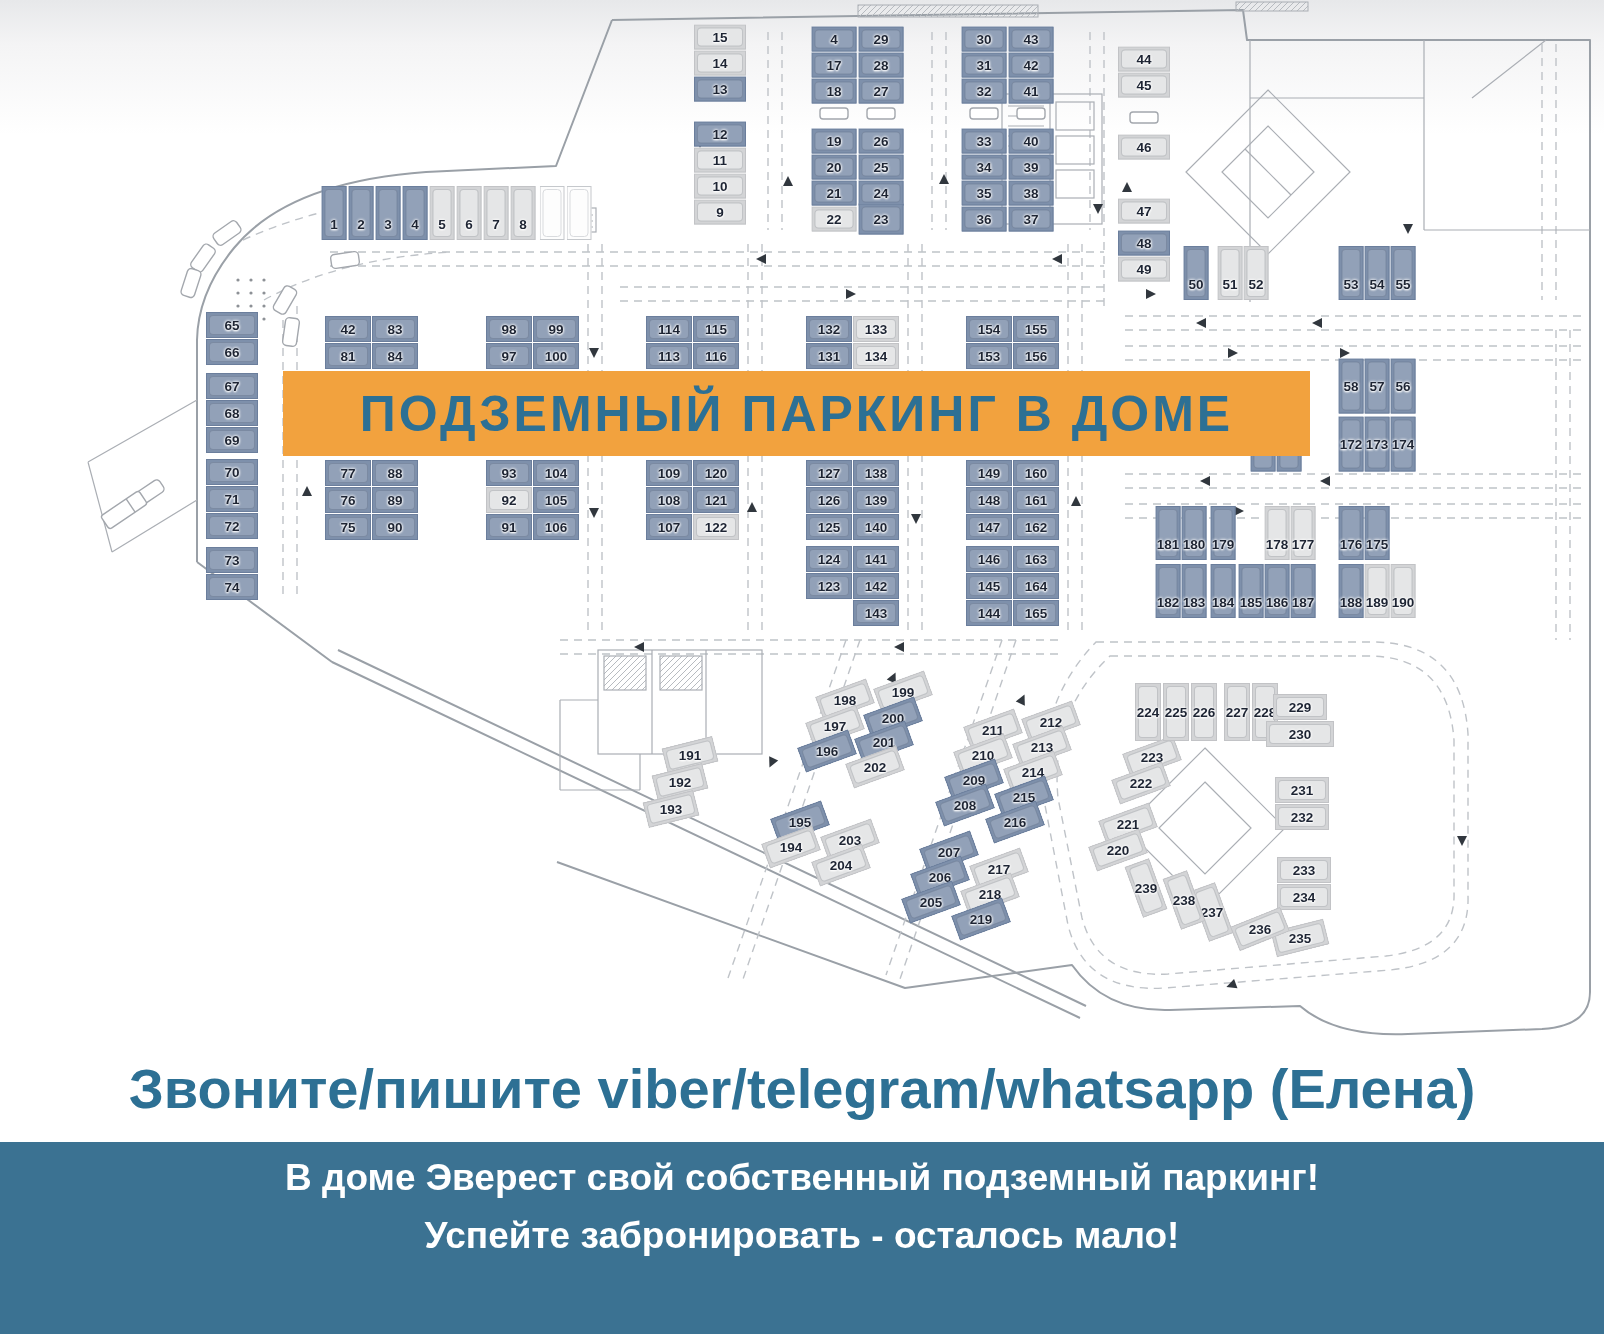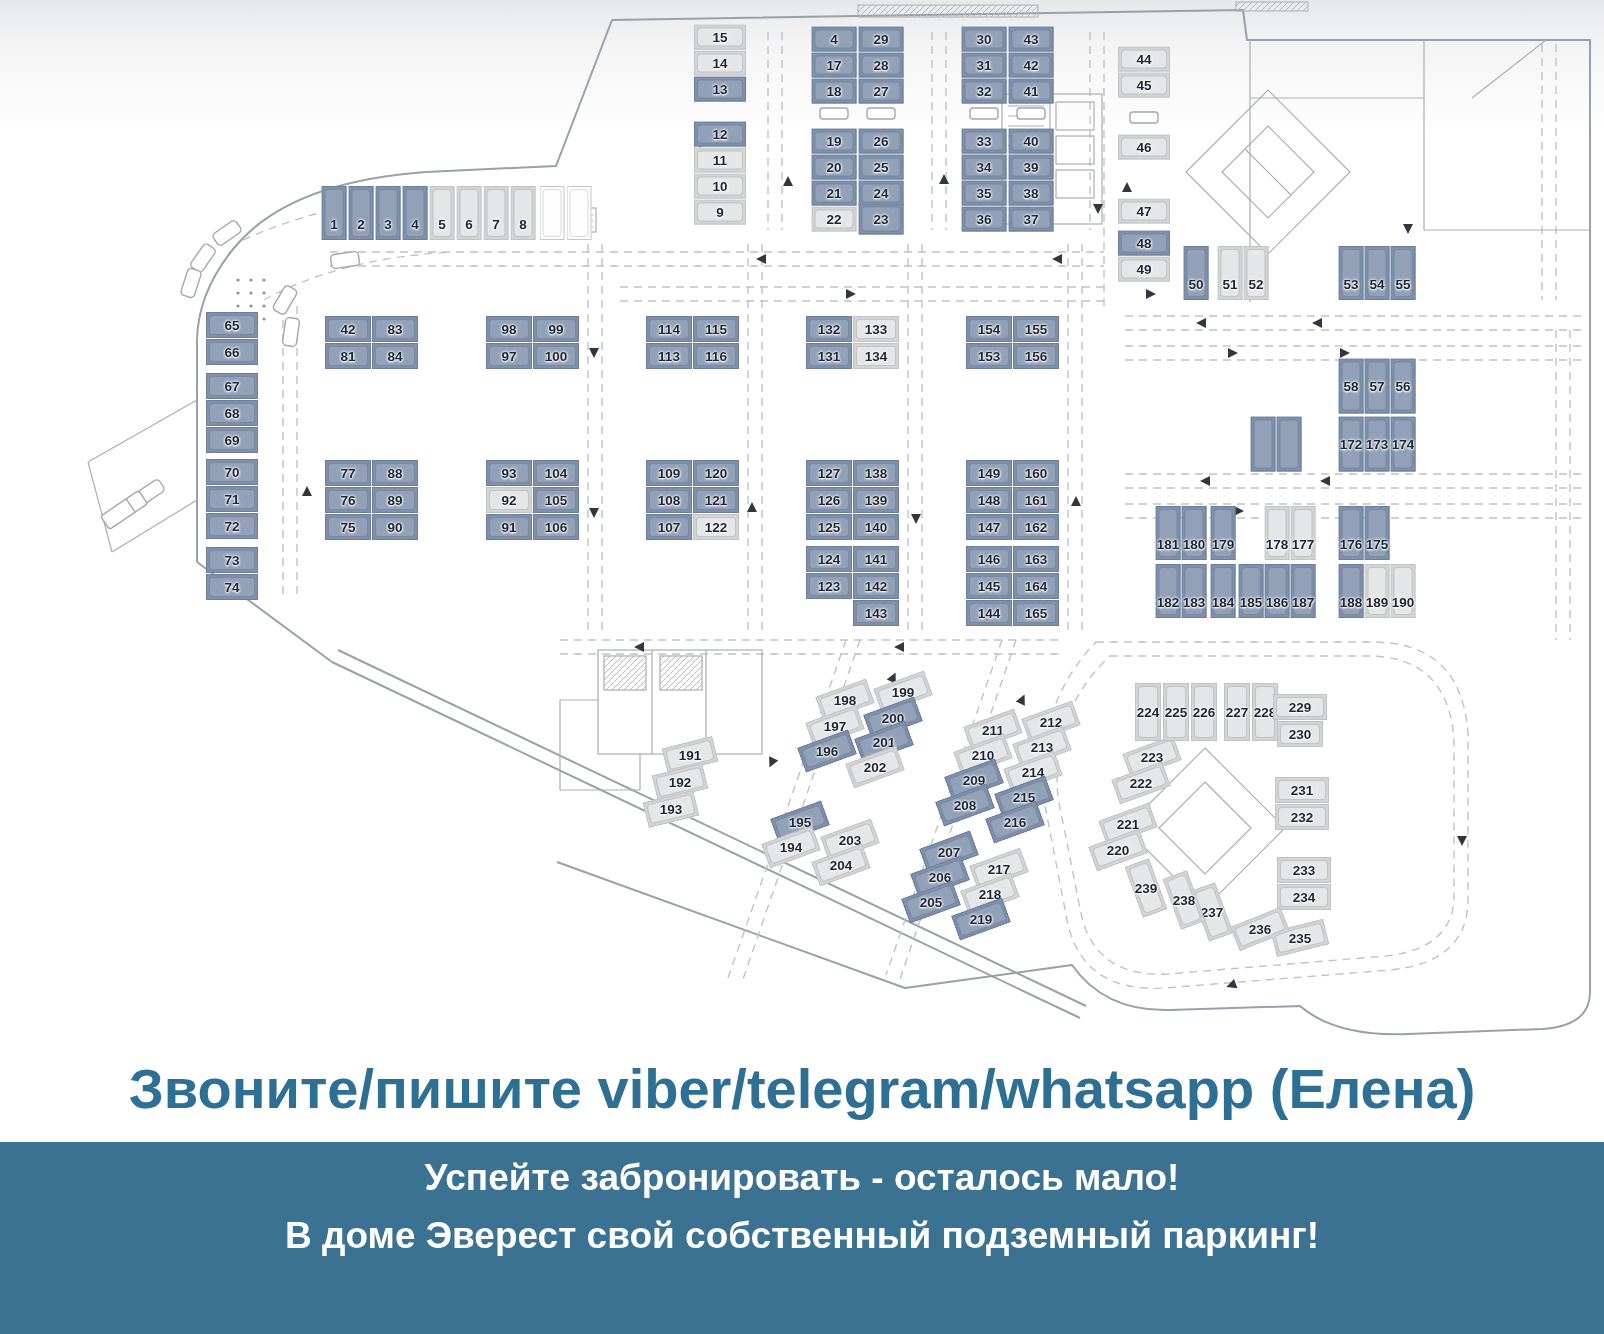--- a/index.html
+++ b/index.html
@@ -963,21 +963,21 @@
         <span class="num" style="top: 50%; transform: translate(-50%, -50%) rotate(0deg);">227</span>
       </div>
       <div class="spot g" style="width: 26px; height: 58px; left: 1265px; top: 712px; transform: translate(-50%, -50%) rotate(0deg);">
         <i class="car"></i>
         <span class="num" style="top: 50%; transform: translate(-50%, -50%) rotate(0deg);">228</span>
       </div>
       <div class="spot g" style="width: 54px; height: 26px; left: 1300px; top: 707px; transform: translate(-50%, -50%) rotate(0deg);">
         <i class="car"></i>
         <span class="num" style="top: 50%; transform: translate(-50%, -50%) rotate(0deg);">229</span>
       </div>
-      <div class="spot g" style="width: 46px; height: 26px; left: 1300px; top: 734px; transform: translate(-50%, -50%) rotate(0deg);">
+      <div class="spot g" style="width: 68px; height: 26px; left: 1300px; top: 734px; transform: translate(-50%, -50%) rotate(0deg);">
         <i class="car"></i>
         <span class="num" style="top: 50%; transform: translate(-50%, -50%) rotate(0deg);">230</span>
       </div>
       <div class="spot g" style="width: 54px; height: 26px; left: 1302px; top: 790px; transform: translate(-50%, -50%) rotate(0deg);">
         <i class="car"></i>
         <span class="num" style="top: 50%; transform: translate(-50%, -50%) rotate(0deg);">231</span>
       </div>
       <div class="spot g" style="width: 54px; height: 26px; left: 1302px; top: 817px; transform: translate(-50%, -50%) rotate(0deg);">
         <i class="car"></i>
         <span class="num" style="top: 50%; transform: translate(-50%, -50%) rotate(0deg);">232</span>
@@ -1005,21 +1005,24 @@
       <div class="spot g" style="width: 26px; height: 54px; left: 1184px; top: 900px; transform: translate(-50%, -50%) rotate(-20deg);">
         <i class="car"></i>
         <span class="num" style="top: 50%; transform: translate(-50%, -50%) rotate(20deg);">238</span>
       </div>
       <div class="spot g" style="width: 26px; height: 54px; left: 1146px; top: 888px; transform: translate(-50%, -50%) rotate(-20deg);">
         <i class="car"></i>
         <span class="num" style="top: 50%; transform: translate(-50%, -50%) rotate(20deg);">239</span>
       </div>
     </div>
 
+  <div class="banner">
+    <span>ПОДЗЕМНЫЙ ПАРКИНГ В ДОМЕ</span>
+  </div>
 
   <div class="headline">Звоните/пишите viber/telegram/whatsapp (Елена)</div>
 
   <div class="footer">
+    <div>В доме Эверест свой собственный подземный паркинг!</div>
     <div>Успейте забронировать - осталось мало!</div>
-    <div>В доме Эверест свой собственный подземный паркинг!</div>
   </div>
 
 </div>
 
 </body></html>

